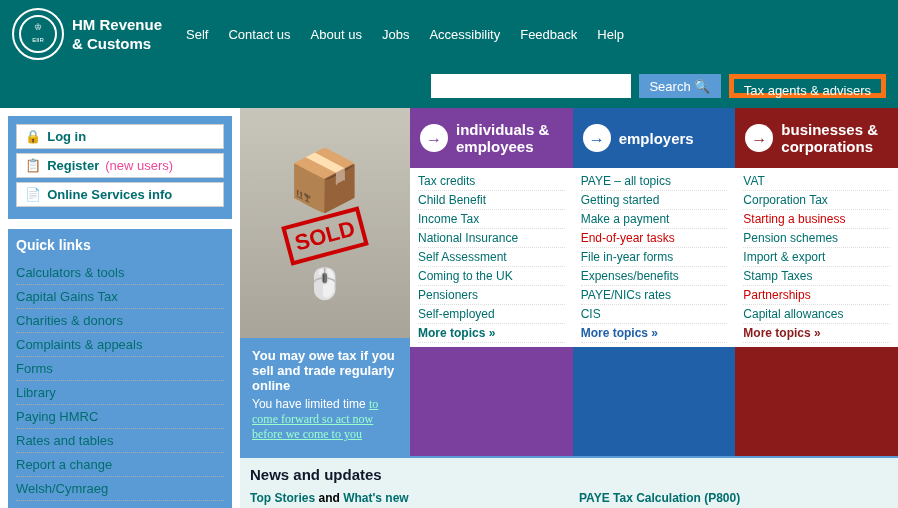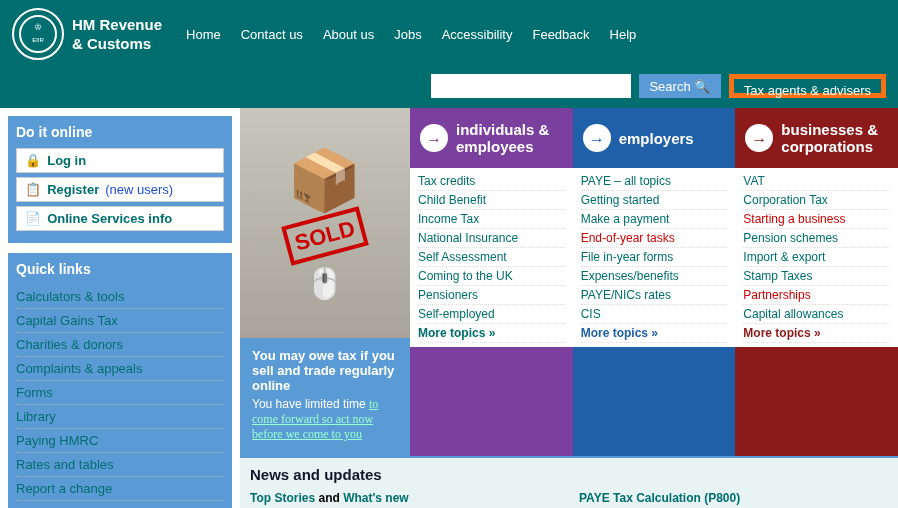--- a/index.html
+++ b/index.html
@@ -20,21 +20,21 @@
 
     
     .main-container { display: flex; padding: 0; }
 
     
     .sidebar { width: 240px; flex-shrink: 0; padding: 8px; background: #fff; }
     .do-it-online { background: #5B9BD5; padding: 8px; margin-bottom: 10px; }
     .do-it-online h3 { color: #fff; font-size: 14px; margin-bottom: 8px; }
     .doi-item { background: #fff; border: 1px solid #ccc; padding: 4px 8px; margin-bottom: 4px; font-size: 13px; display: flex; align-items: center; gap: 6px; cursor: pointer; }
     .doi-item a { color: #006E6E; text-decoration: none; font-weight: bold; }
-    .doi-item span.note { color: #1d4ed8; font-weight: normal; }
+    .doi-item span.note { color: #ec4899; font-weight: normal; }
 
     .quick-links { background: #5B9BD5; padding: 8px; }
     .quick-links h3 { color: #fff; font-size: 14px; margin-bottom: 8px; }
     .quick-links ul { list-style: none; }
     .quick-links ul li { border-bottom: 1px dotted #aaa; padding: 4px 0; }
     .quick-links ul li a { color: #006E6E; text-decoration: none; font-size: 13px; }
     .sold-image { width: 170px; height: 230px; background: #d0cfc8; display: flex; align-items: center; justify-content: center; overflow: hidden; }
     .sold-stamp { width: 80px; height: 40px; border: 4px solid #c00; color: #c00; font-size: 22px; font-weight: bold; display: flex; align-items: center; justify-content: center; transform: rotate(-15deg); }
     .tax-promo { background: #5B9BD5; color: #fff; padding: 10px 12px; width: 170px; }
     .tax-promo h4 { font-size: 13px; font-weight: bold; margin-bottom: 4px; }
@@ -86,21 +86,21 @@
             <text x="20" y="16" text-anchor="middle" fill="white" font-size="9" font-family="Arial">♔</text>
             <text x="20" y="28" text-anchor="middle" fill="white" font-size="6" font-family="Arial">EIIR</text>
           </svg>
         </div>
         <div class="logo-text">
           <div>HM Revenue</div>
           <div>&amp; Customs</div>
         </div>
       </div>
       <nav class="nav-links">
-        <a href="#">Home</a>
+        <a href="#">Self</a>
         <a href="#">Contact us</a>
         <a href="#">About us</a>
         <a href="#">Jobs</a>
         <a href="#">Accessibility</a>
         <a href="#">Feedback</a>
         <a href="#">Help</a>
       </nav>
     </div>
     <div class="header-search">
       <input type="text" class="search-input" style="">
@@ -109,21 +109,20 @@
         <span>🔍</span>
       </button>
       <button class="tax-agents-btn">Tax agents &amp; advisers</button>
     </div>
   </div>
 
   <div class="main-container">
 
     <div class="sidebar">
       <div class="do-it-online">
-        <h3>Do it online</h3>
         <div class="doi-item">
           <span>🔒</span>
           <a href="#">Log in</a>
         </div>
         <div class="doi-item">
           <span>📋</span>
           <a href="#">Register</a>
           <span class="note">(new users)</span>
         </div>
         <div class="doi-item">

